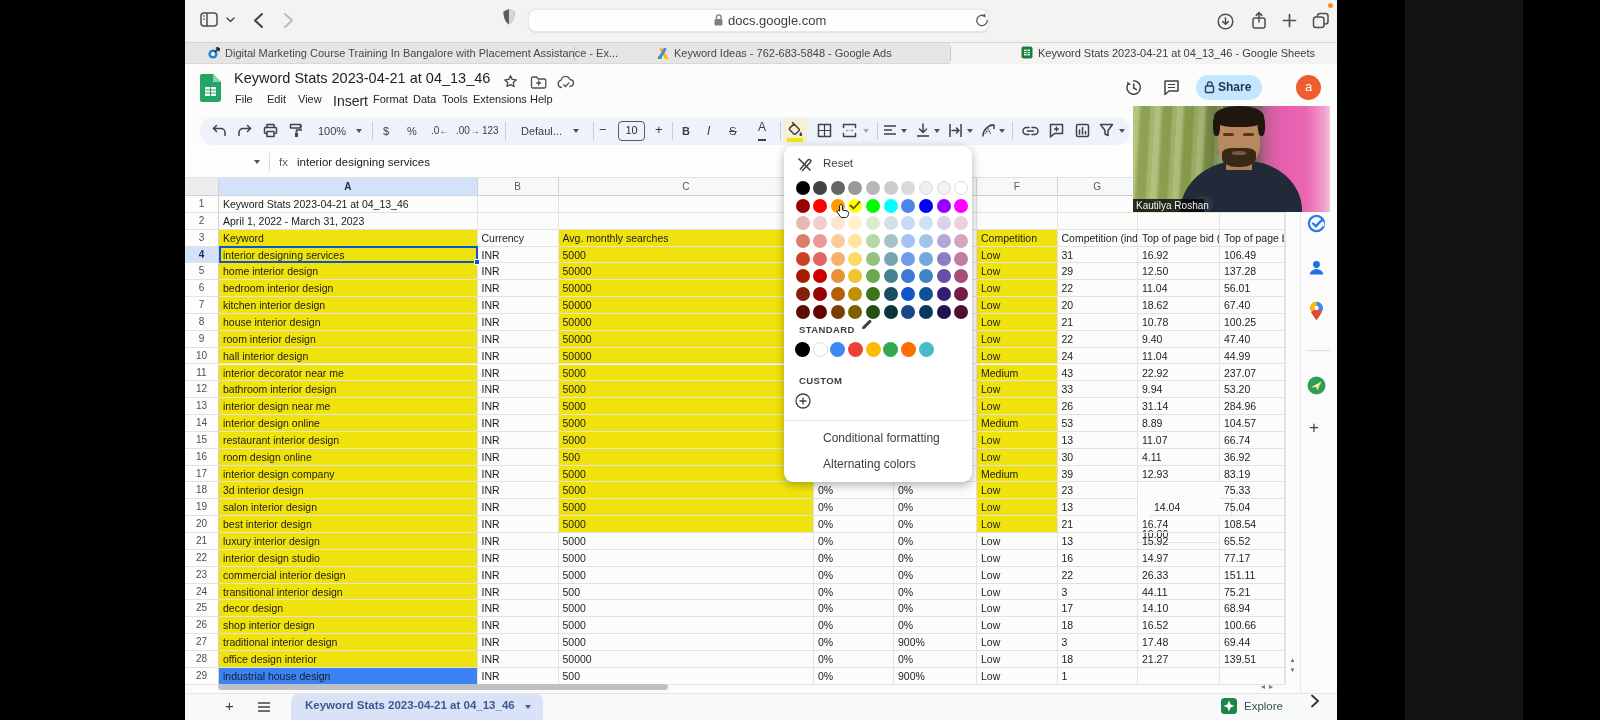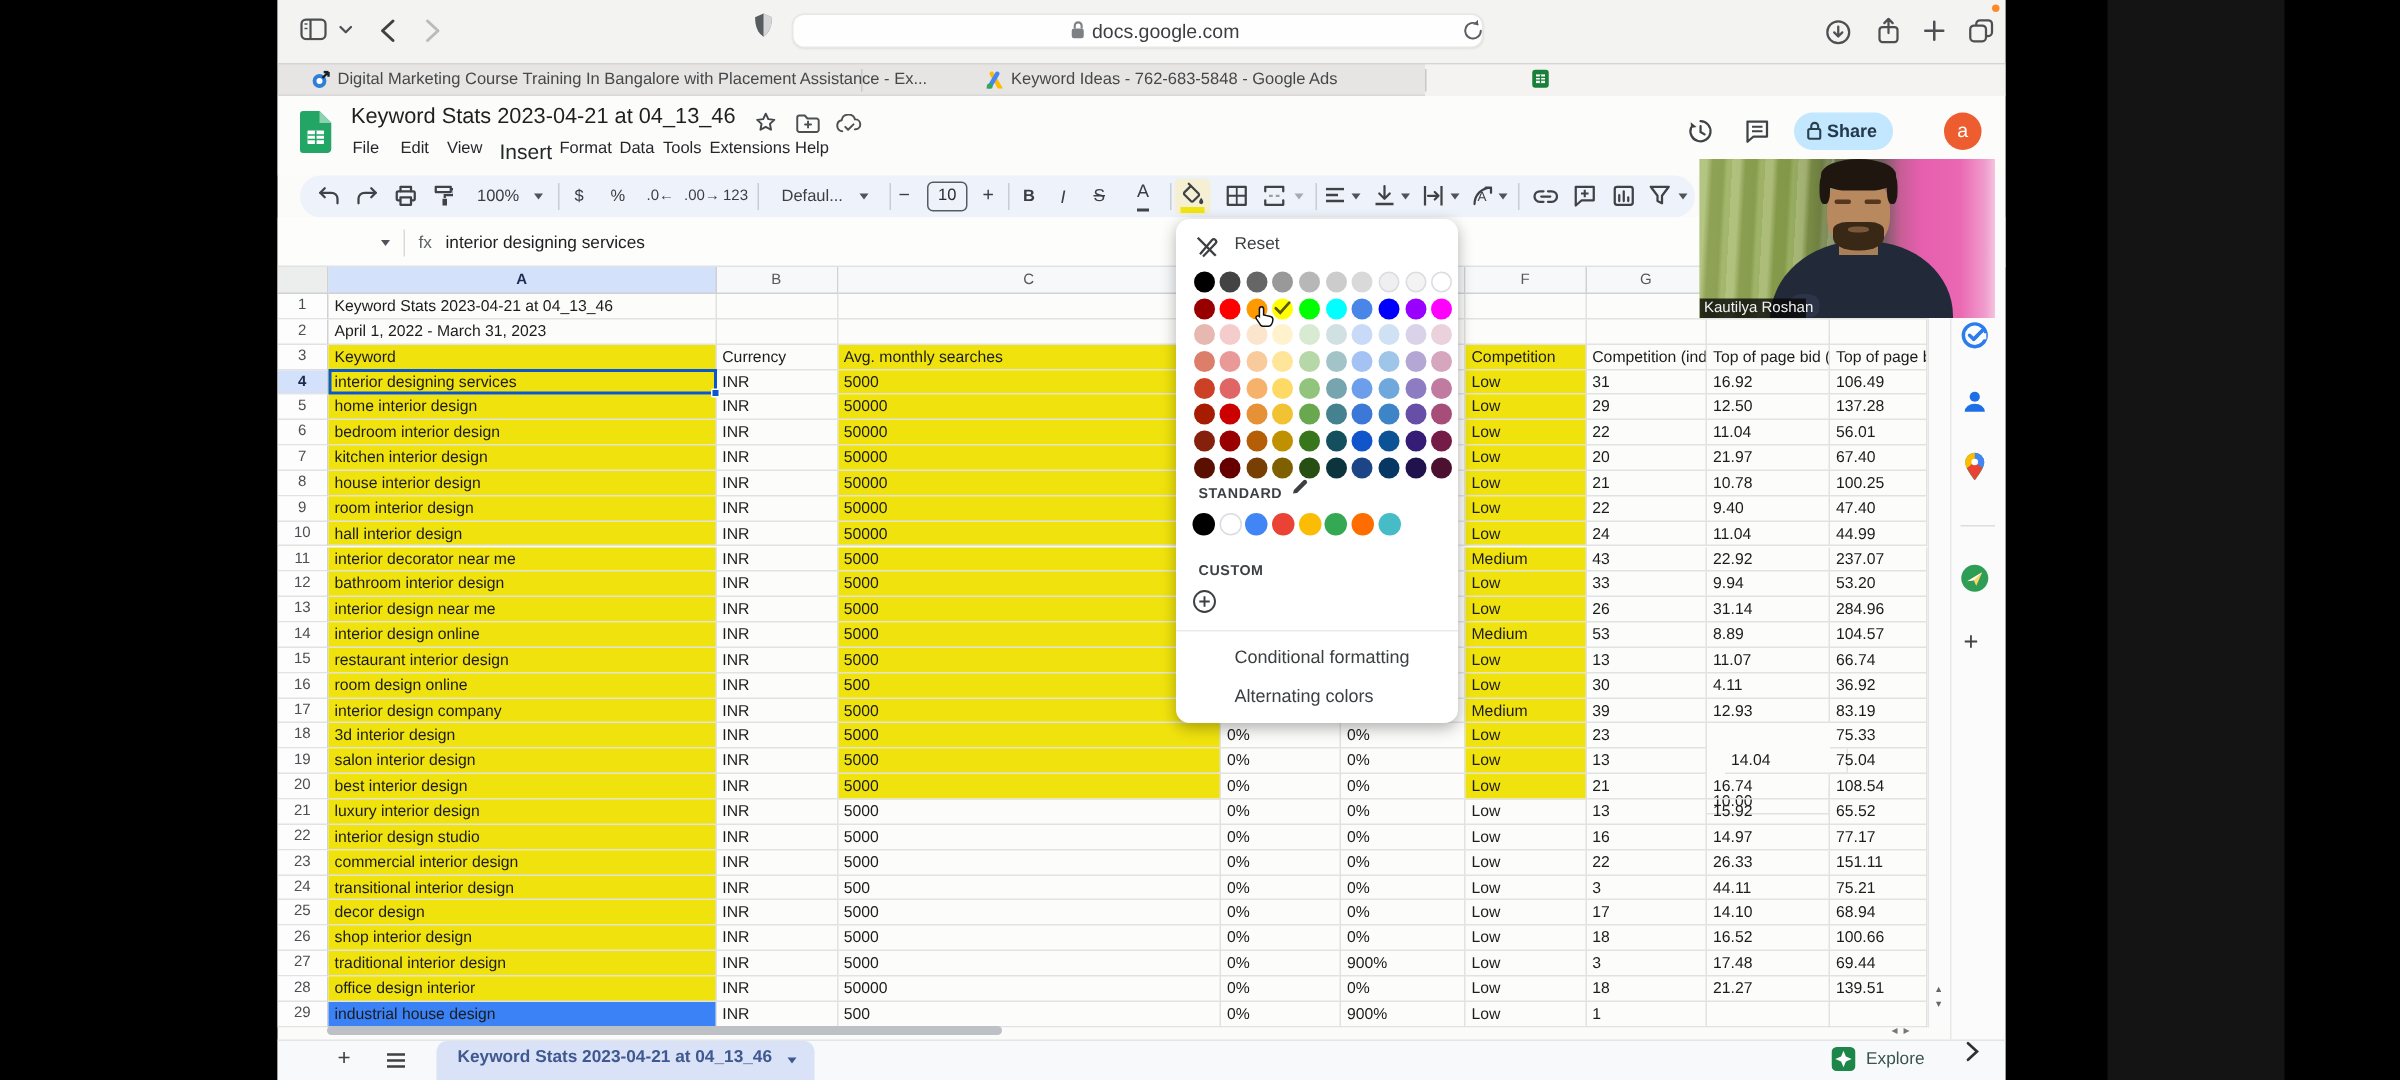--- a/index.html
+++ b/index.html
@@ -81,20 +81,21 @@
         <path d="M7.8 2.2 L2.2 11.8" stroke="#4285f4" stroke-width="3" stroke-linecap="round" opacity="0"></path>
         <path d="M7.8 2.2 L2.2 11.8" stroke="#4285f4" stroke-width="3" stroke-linecap="round"></path>
         <circle cx="2.8" cy="10.6" r="1.9" fill="#34a853"></circle>
       </svg>
 <div class="abs tbtxt" style="left:489px;top:39px;color:#454749">Keyword Ideas - 762-683-5848 - Google Ads</div>
 <svg class="abs" style="left:836px;top:46px" width="12" height="13">
         <rect x="0.5" y="0.5" width="11" height="12" rx="2" fill="#188038"></rect>
         <rect x="3" y="3.6" width="6" height="5.8" fill="#fff"></rect>
         <path d="M3 5.5 H9 M3 7.4 H9 M6 3.6 V9.4" stroke="#188038" stroke-width="0.9"></path>
       </svg>
+<div class="abs tbtxt" style="left:853px;top:39px;color:#3b3d40">Keyword Stats 2023-04-21 at 04_13_46 - Google Sheets</div>
 <div class="abs" style="left:0;top:64px;width:1152px;height:53px;background:#fcfcfb"></div>
 <svg class="abs" style="left:15px;top:74px" width="21" height="28">
         <path d="M2 0 h11 l8 8 v17 a3 3 0 0 1 -3 3 h-16 a2 2 0 0 1 -2 -2 v-24 a2 2 0 0 1 2 -2 z" fill="#23a566"></path>
         <path d="M13 0 l8 8 h-8 z" fill="#8ed1b1"></path>
         <rect x="5" y="13" width="11" height="9" fill="#fff" rx="0.5"></rect>
         <path d="M5 16 h11 M5 19 h11 M10.5 13 v9" stroke="#23a566" stroke-width="1.1"></path>
       </svg>
 <div class="abs" style="left:49px;top:70px;font-size:14.5px;color:#1f1f1f">Keyword Stats 2023-04-21 at 04_13_46</div>
 <svg class="abs" style="left:318px;top:74px" width="15" height="15">
         <path d="M7.5 1.8 L9.2 5.4 L13.2 5.9 L10.3 8.6 L11 12.5 L7.5 10.6 L4 12.5 L4.7 8.6 L1.8 5.9 L5.8 5.4 Z" fill="none" stroke="#43464a" stroke-width="1.3" stroke-linejoin="round"></path>
@@ -301,21 +302,21 @@
 <div class="cell" style="left:953px;top:102.25px;width:82px;height:16.85px;">11.04</div>
 <div class="cell" style="left:1035px;top:102.25px;width:65px;height:16.85px;">56.01</div>
 <div class="rh" style="top:119.10px;height:16.85px;">7</div>
 <div class="cell" style="left:34px;top:119.10px;width:258.5px;height:16.85px;background:#f0e30d;">kitchen interior design</div>
 <div class="cell" style="left:292.5px;top:119.10px;width:81px;height:16.85px;">INR</div>
 <div class="cell" style="left:373.5px;top:119.10px;width:255.5px;height:16.85px;background:#f0e30d;">50000</div>
 <div class="cell" style="left:629px;top:119.10px;width:80px;height:16.85px;"></div>
 <div class="cell" style="left:709px;top:119.10px;width:83px;height:16.85px;"></div>
 <div class="cell" style="left:792px;top:119.10px;width:80.5px;height:16.85px;background:#f0e30d;">Low</div>
 <div class="cell" style="left:872.5px;top:119.10px;width:80.5px;height:16.85px;">20</div>
-<div class="cell" style="left:953px;top:119.10px;width:82px;height:16.85px;">21.97</div>
+<div class="cell" style="left:953px;top:119.10px;width:82px;height:16.85px;">18.62</div>
 <div class="cell" style="left:1035px;top:119.10px;width:65px;height:16.85px;">67.40</div>
 <div class="rh" style="top:135.95px;height:16.85px;">8</div>
 <div class="cell" style="left:34px;top:135.95px;width:258.5px;height:16.85px;background:#f0e30d;">house interior design</div>
 <div class="cell" style="left:292.5px;top:135.95px;width:81px;height:16.85px;">INR</div>
 <div class="cell" style="left:373.5px;top:135.95px;width:255.5px;height:16.85px;background:#f0e30d;">50000</div>
 <div class="cell" style="left:629px;top:135.95px;width:80px;height:16.85px;"></div>
 <div class="cell" style="left:709px;top:135.95px;width:83px;height:16.85px;"></div>
 <div class="cell" style="left:792px;top:135.95px;width:80.5px;height:16.85px;background:#f0e30d;">Low</div>
 <div class="cell" style="left:872.5px;top:135.95px;width:80.5px;height:16.85px;">21</div>
 <div class="cell" style="left:953px;top:135.95px;width:82px;height:16.85px;">10.78</div>

